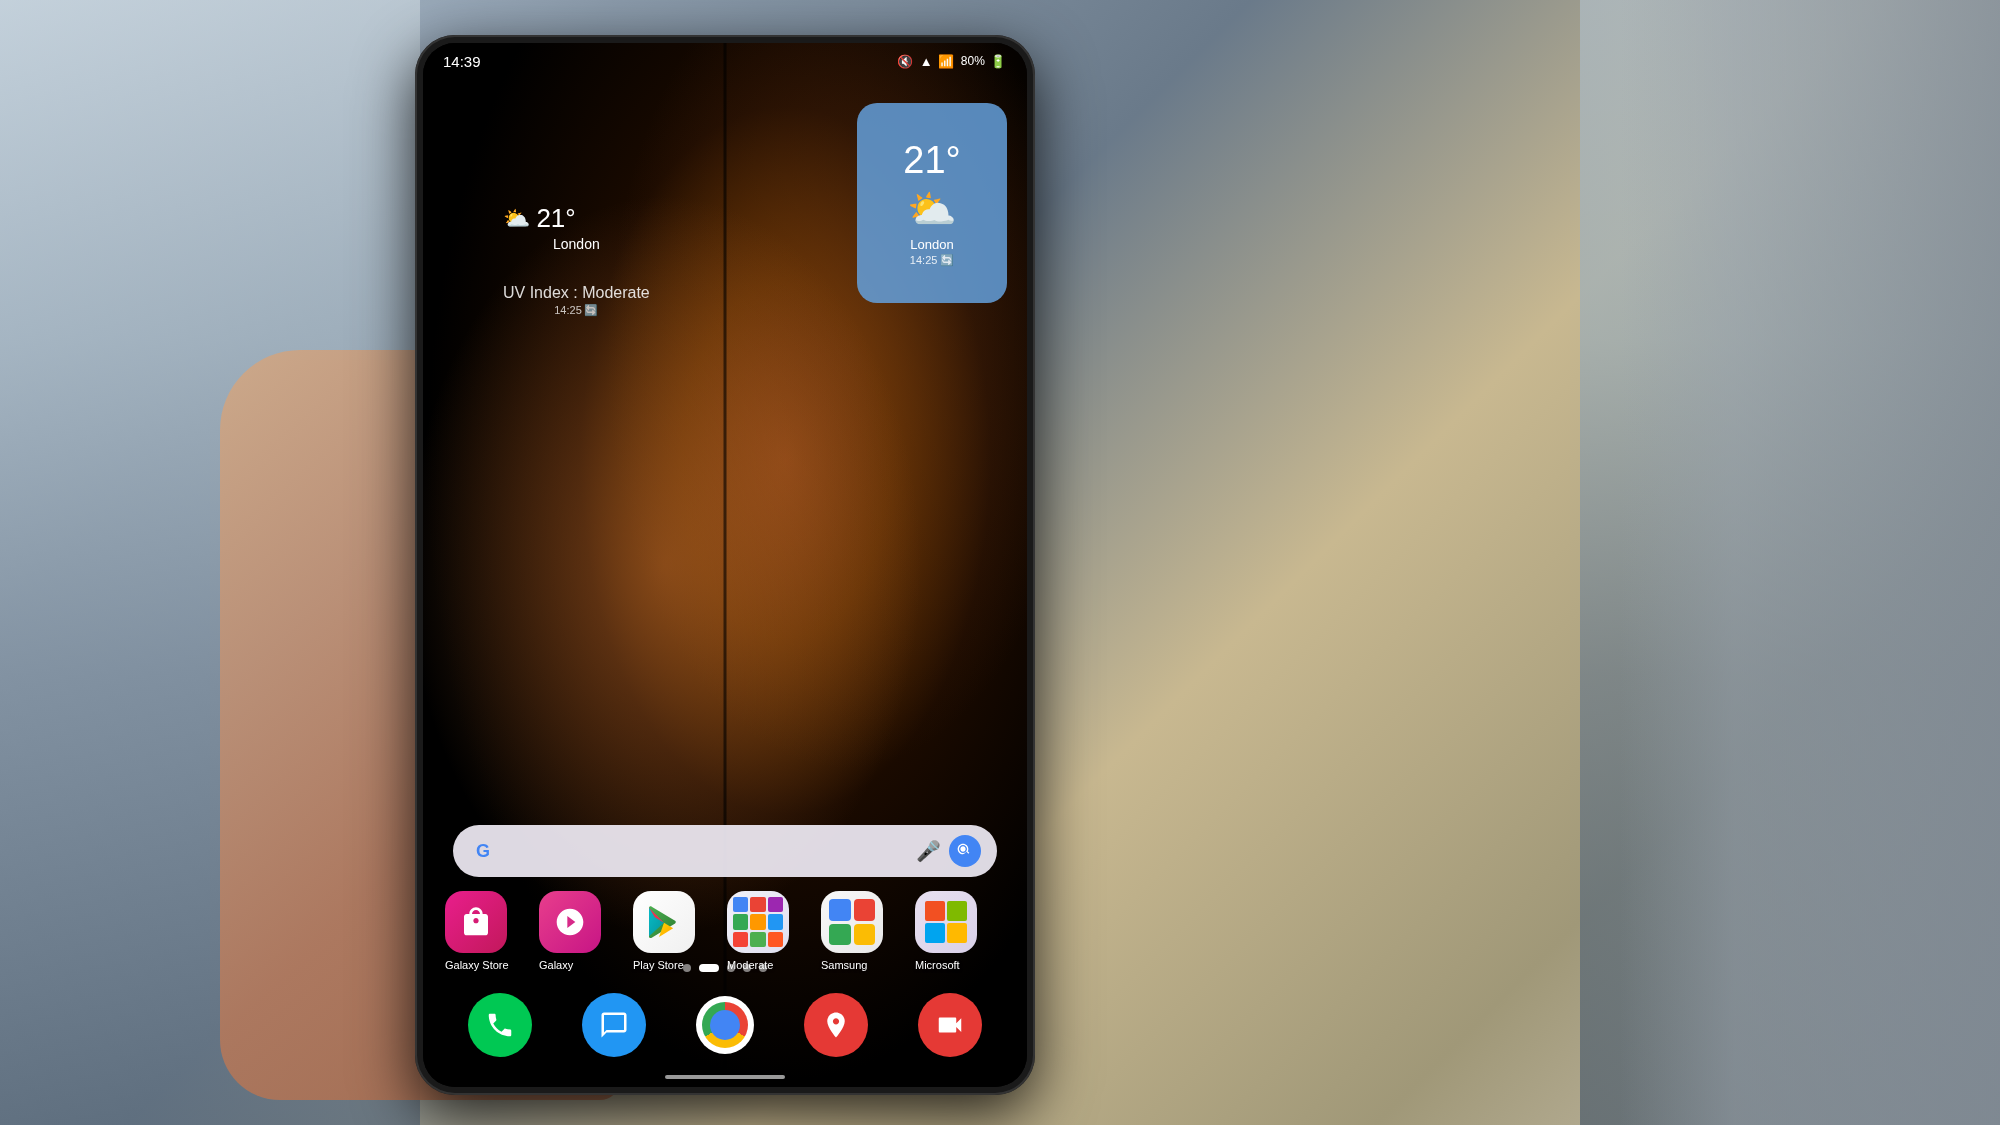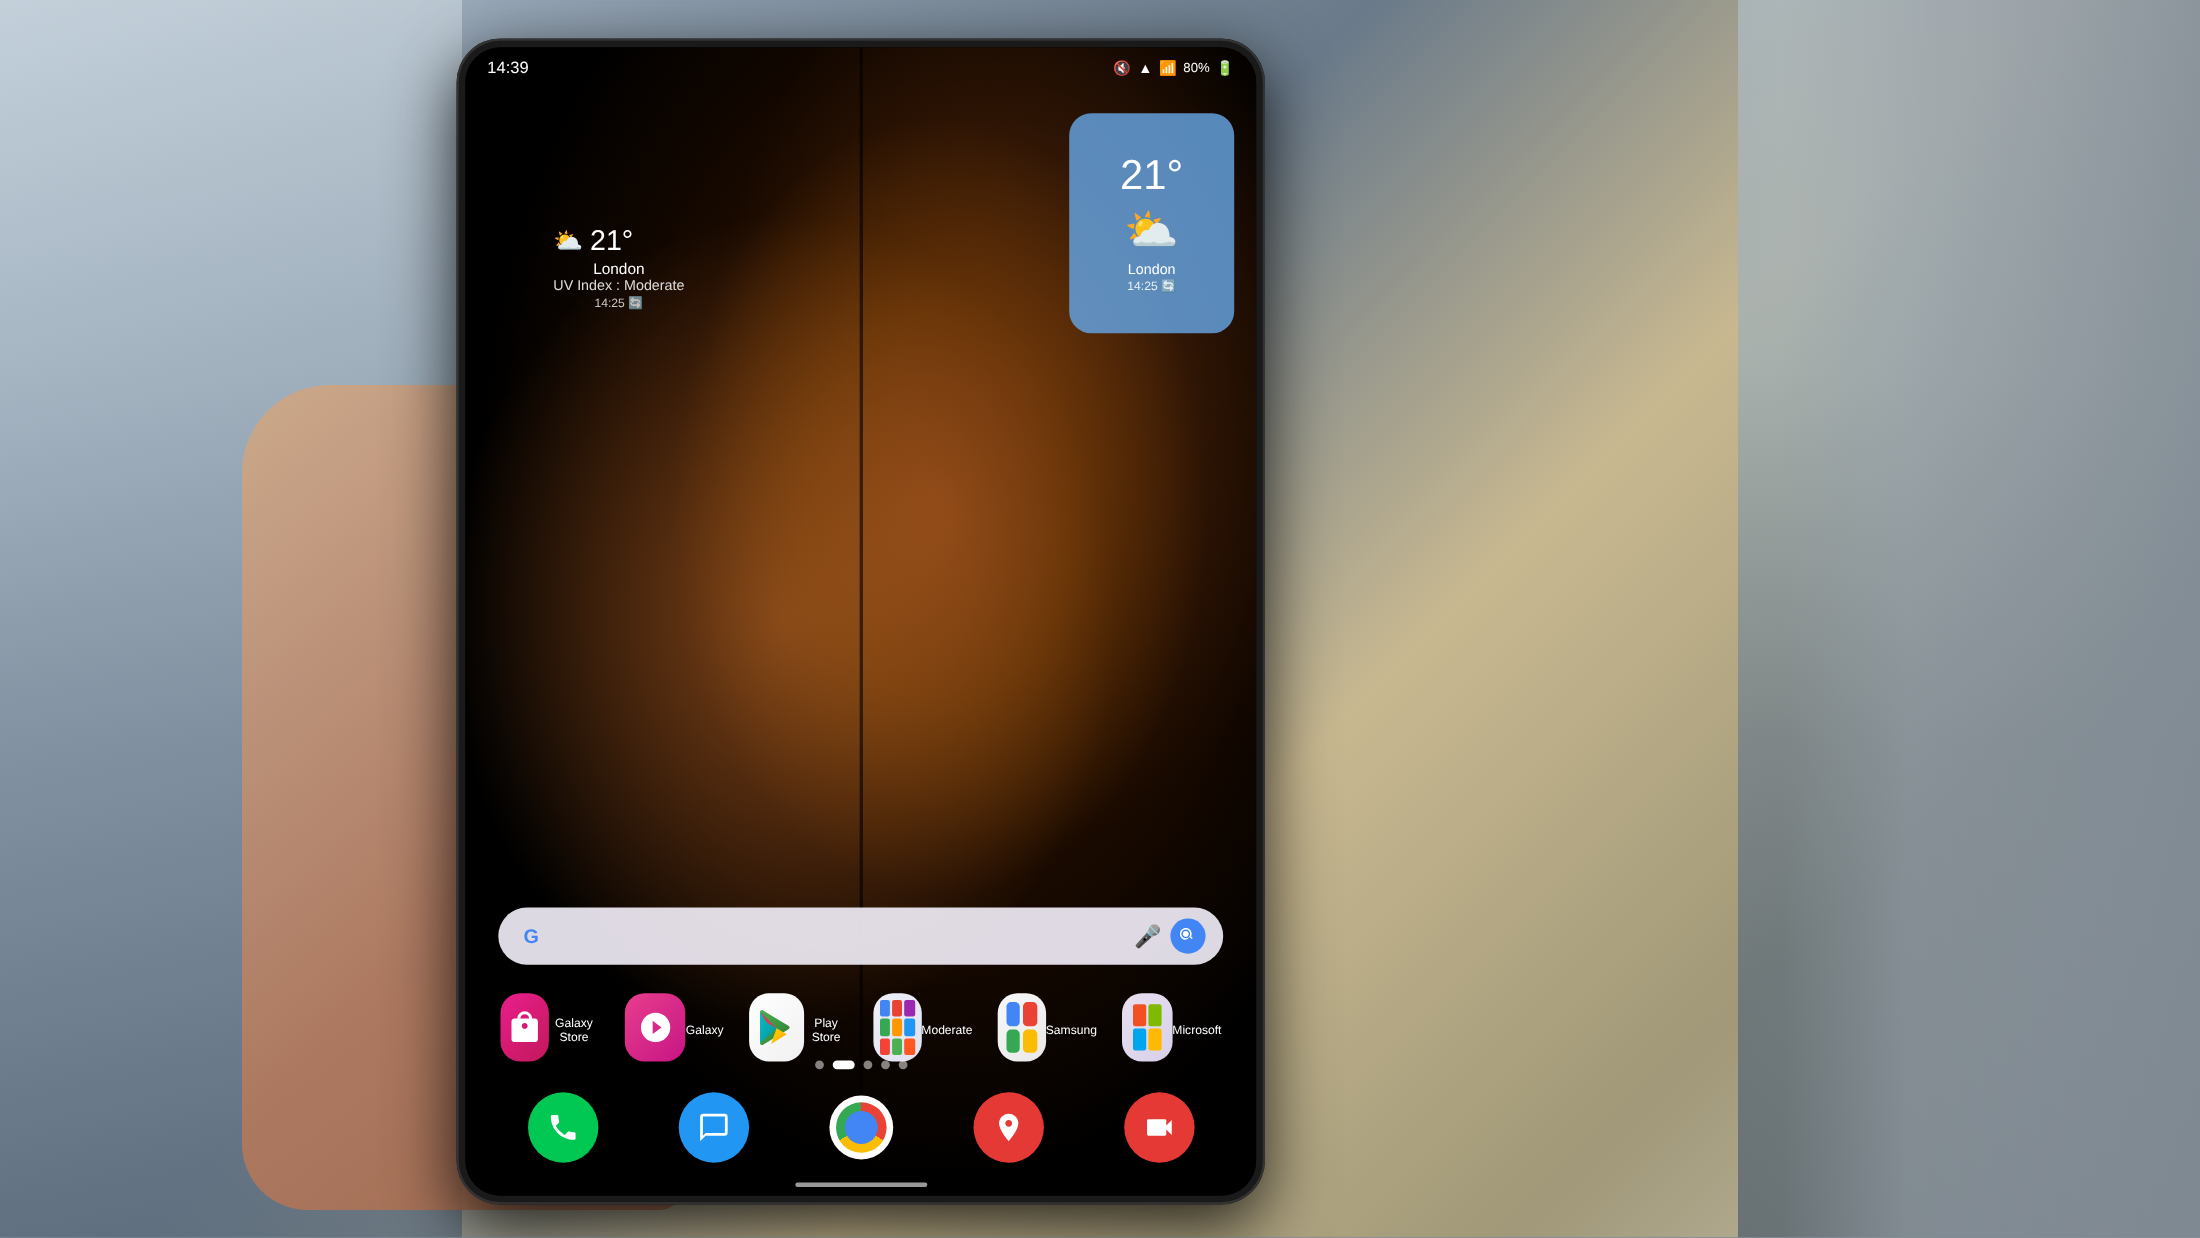--- a/index.html
+++ b/index.html
@@ -51,21 +51,21 @@
       background: linear-gradient(135deg, #d4a882 0%, #c49070 30%, #b87858 60%, #a86848 100%);
       border-radius: 80px 40px 20px 60px;
       opacity: 0.85;
     }
 
     
     .phone {
       position: absolute;
       left: 415px;
       top: 35px;
-      width: 735px;
+      width: 620px;
       height: 1060px;
       background: #1a1a1a;
       border-radius: 40px;
       box-shadow: 0 20px 60px rgba(0,0,0,0.8), inset 0 0 0 2px #333;
       overflow: hidden;
     }
 
     
     .phone-screen {
       position: absolute;
@@ -148,22 +148,23 @@
       align-items: center;
       gap: 6px;
       font-size: 26px;
       font-weight: 300;
     }
     .weather-widget-small .city {
       font-size: 14px;
       margin-top: 2px;
     }
     .weather-widget-small .uv {
-      font-size: 13px;
+      font-size: 16px;
       opacity: 0.85;
+      margin-top: 32px;
     }
     .weather-widget-small .time-update {
       font-size: 11px;
       opacity: 0.75;
       margin-top: 2px;
     }
     .cloud-icon-sm {
       font-size: 22px;
     }
 
@@ -258,21 +259,22 @@
     }
 
     .app-row {
       display: flex;
       justify-content: space-around;
       margin-bottom: 16px;
     }
 
     .app-item {
       display: flex;
-      align-items: center;
+      flex-direction: column;
+      align-items: flex-start;
       width: 90px;
       cursor: pointer;
     }
 
     .app-icon {
       width: 62px;
       height: 62px;
       border-radius: 18px;
       display: flex;
       align-items: center;

